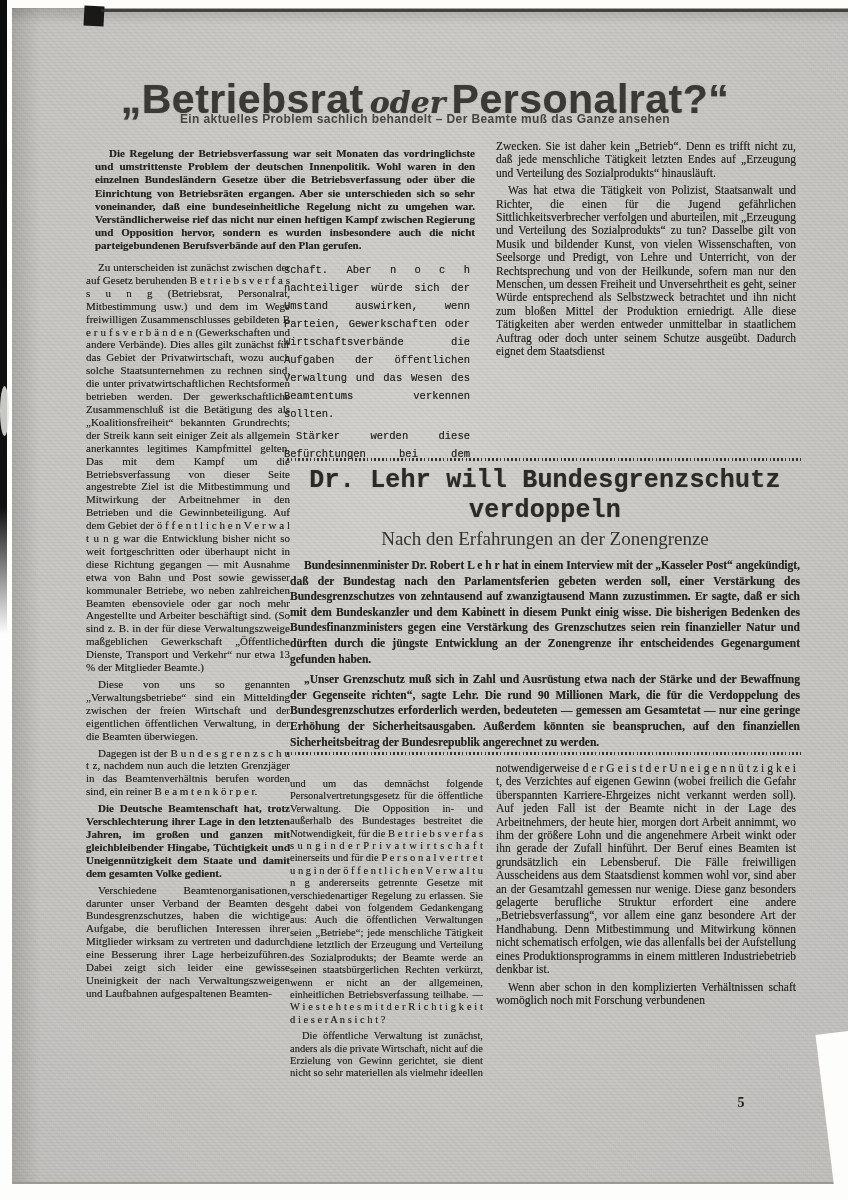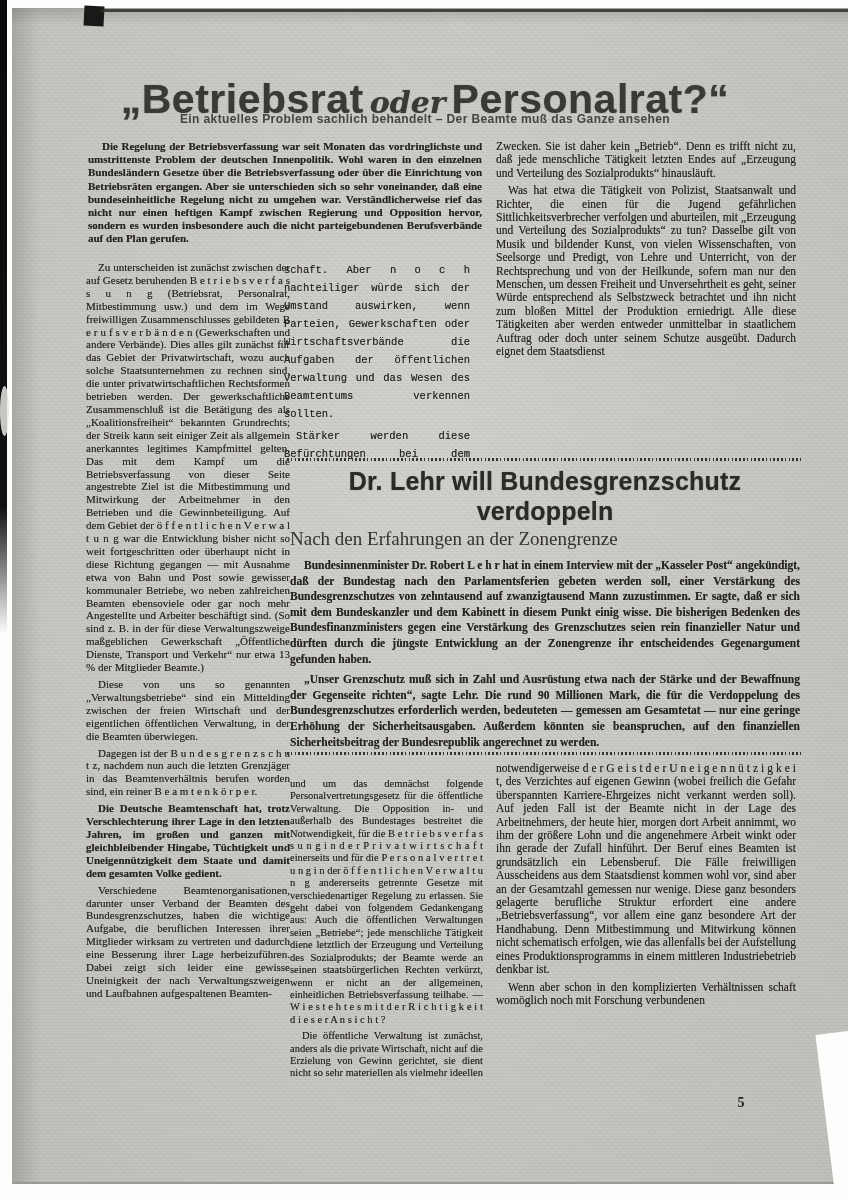--- a/index.html
+++ b/index.html
@@ -66,21 +66,21 @@
 
   
   .txt{position:absolute;color:#26241f;text-align:justify;hyphens:auto;
        text-shadow:0 0 0.5px rgba(45,42,38,0.55);overflow:hidden;}
   .txt p{margin:0 0 4px 0;text-indent:12px;}
   .txt p.noindent{text-indent:0;}
   .txt p.bold{font-weight:bold;}
 
   .intro{left:88px;top:140px;width:394px;height:116px;
          font-weight:bold;font-size:11px;line-height:13.2px;}
-  .intro p{text-indent:14px;margin:0;}
+  .intro p{text-indent:14px;margin:7px;}
 
   .col1{left:86px;top:261px;width:204px;height:846px;
         font-size:11px;line-height:12.9px;}
   .col2top{left:284px;top:261px;width:186px;height:200px;
         font-size:10.5px;line-height:18px;font-family:Liberation Mono, monospace;}
   .col3top{left:496px;top:140px;width:300px;height:320px;
         font-size:11.5px;line-height:13.4px;}
   .col2bot{left:290px;top:762px;width:193px;height:404px;
         font-size:10.5px;line-height:12.4px;margin-top:16px;}
   .col3bot{left:496px;top:762px;width:300px;height:380px;
@@ -89,27 +89,27 @@
   
   .dotrule{position:absolute;height:2.5px;
     background:repeating-linear-gradient(90deg,#35332f 0 1.6px, rgba(0,0,0,0) 1.6px 3.8px);}
   .rule1{left:287px;top:458px;width:514px;}
   .rule2{left:287px;top:752px;width:514px;}
 
   
   .lehr{position:absolute;left:290px;top:466px;width:510px;height:284px;overflow:hidden;}
   .lehr h2{
     margin:0;text-align:center;
-    font-family:Liberation Sans, sans-serif;font-weight:bold;
+    font-family:Liberation Mono, monospace;font-weight:bold;
     font-size:25px;line-height:30px;color:#2b2a27;
     letter-spacing:0.2px;
     text-shadow:0 0 1px rgba(40,38,35,0.6);
   }
   .lehr h3{
-    margin:2px 0 8px 0;text-align:left;
+    margin:2px 0 8px 0;text-align:center;
     font-family:"Liberation Serif", serif;font-weight:normal;
     font-size:19px;line-height:22px;color:#34322e;
   }
   .lehr .lp{
     color:#26241f;text-align:justify;font-weight:bold;
     font-size:11.5px;line-height:15.6px;margin:0 0 5px 0;text-indent:14px;
     text-shadow:0 0 0.5px rgba(45,42,38,0.55);
   }
 
   .pageno{

